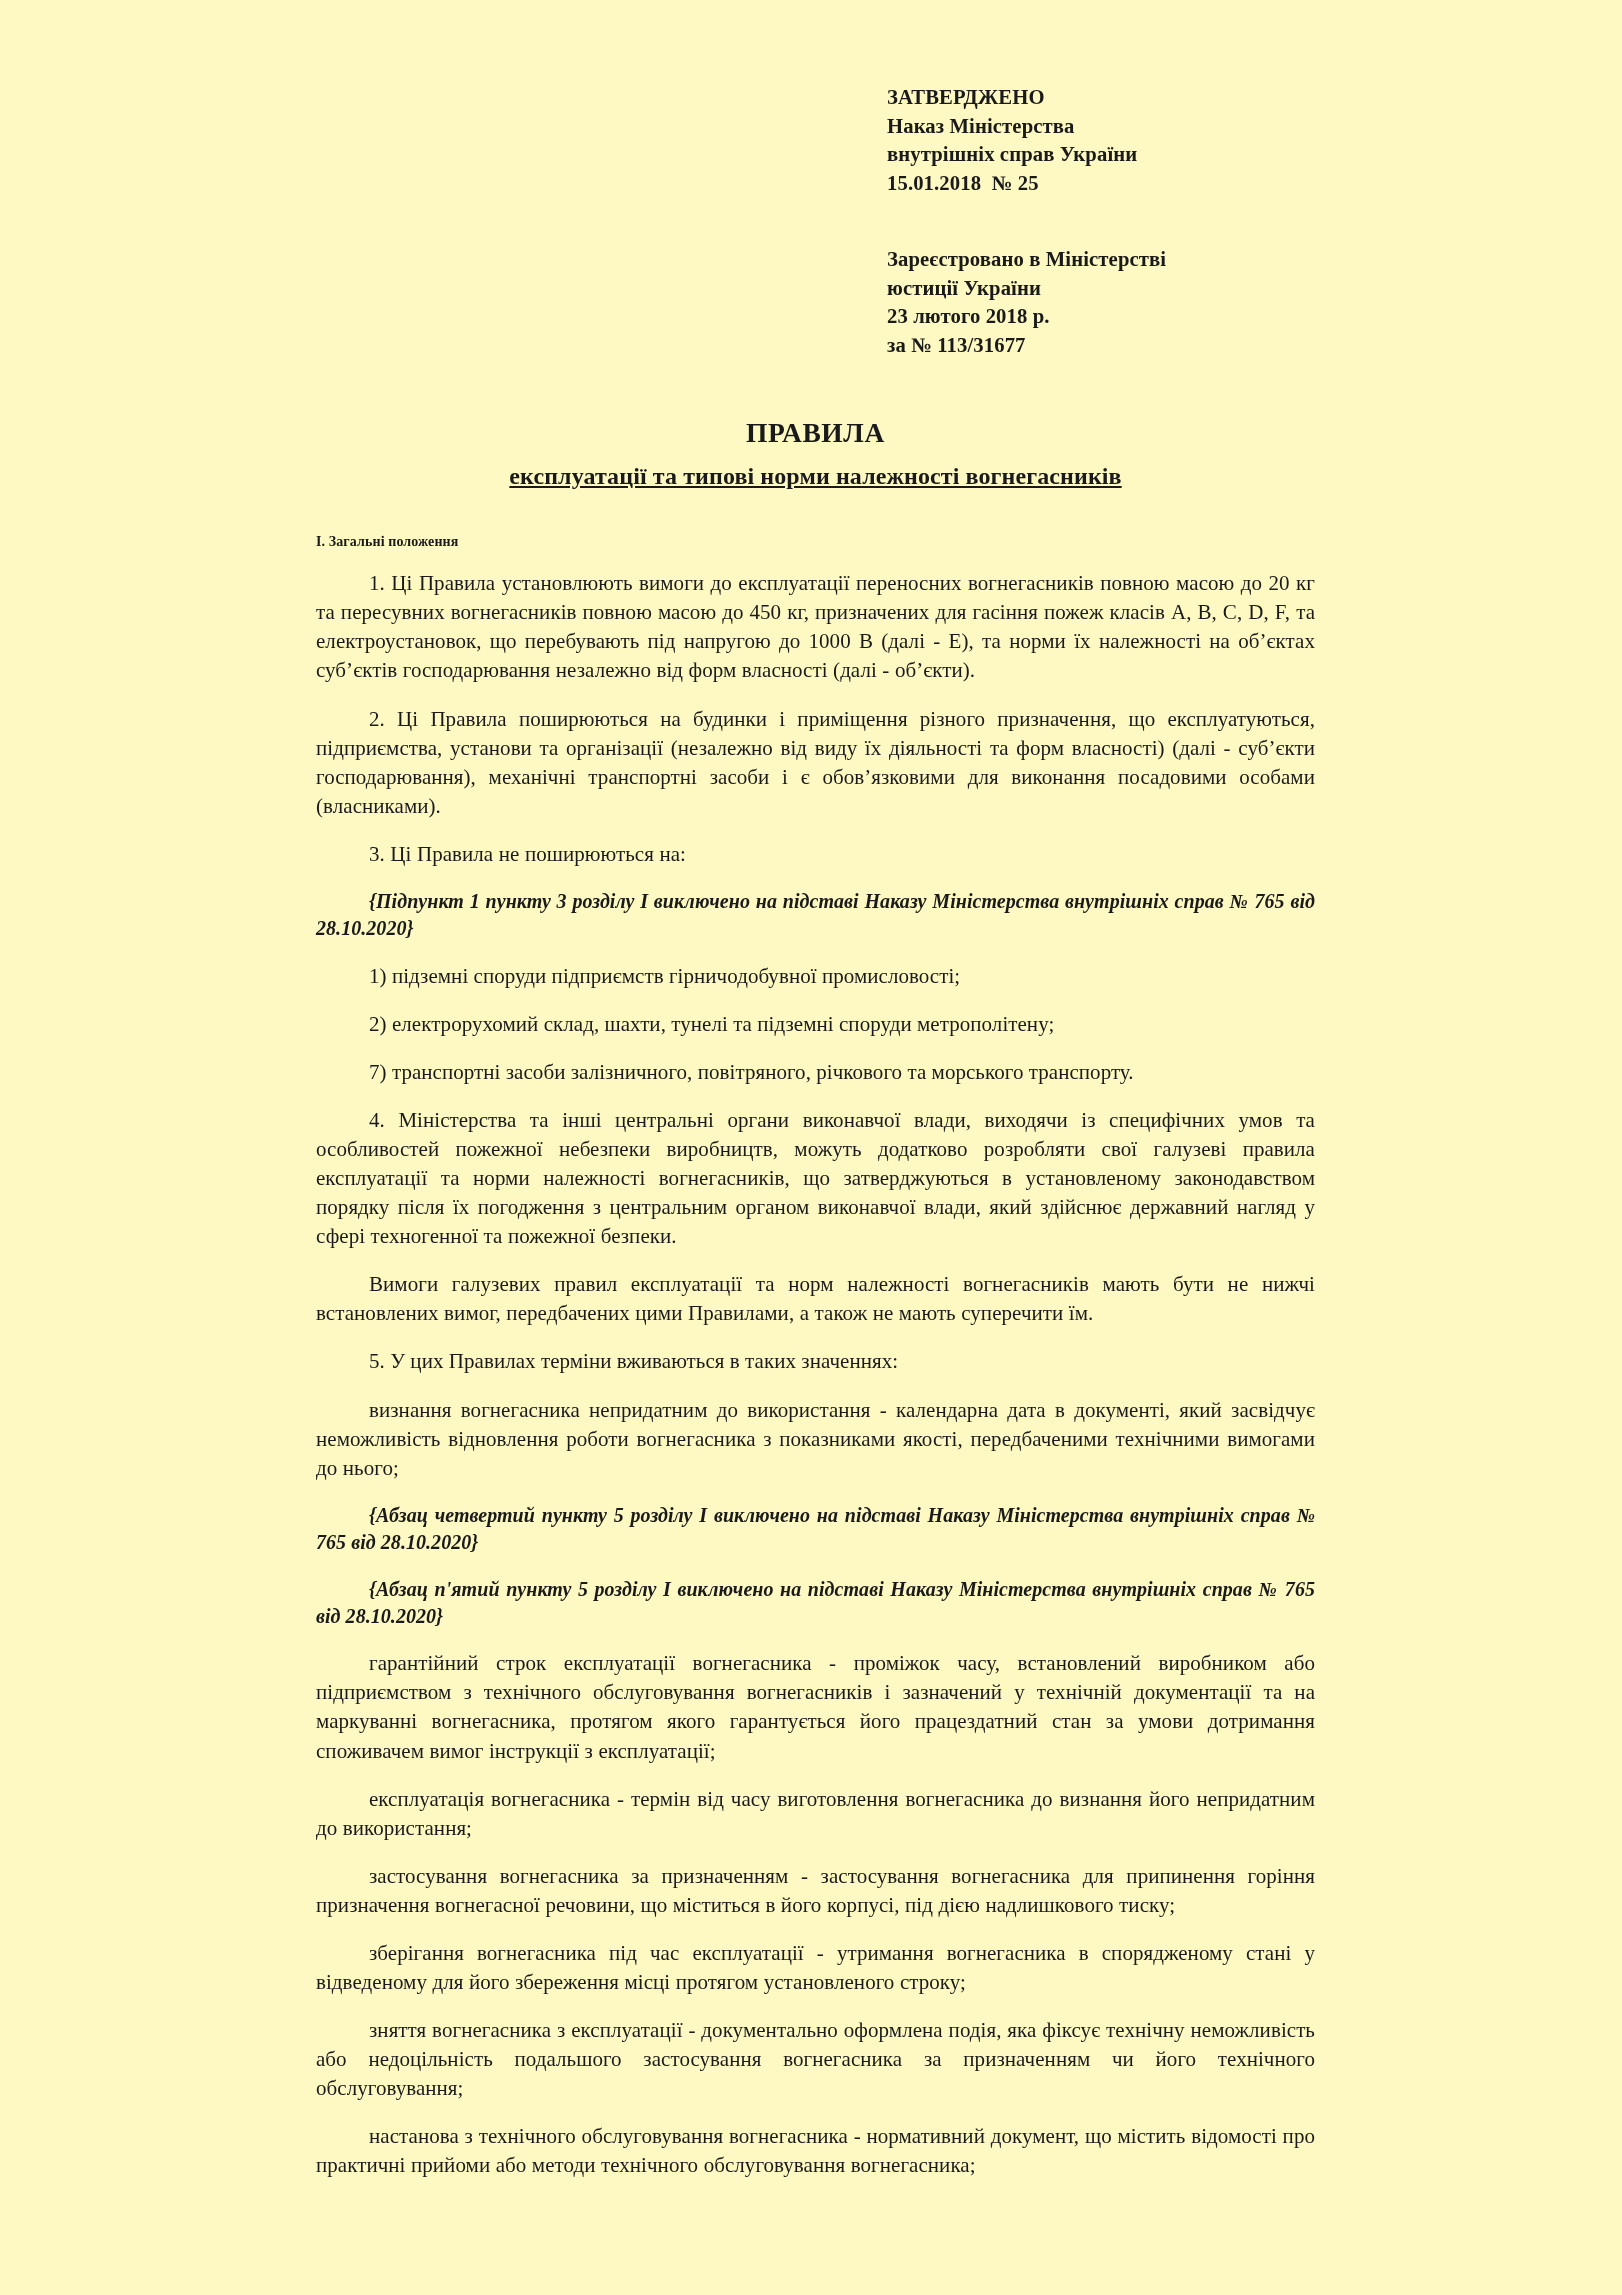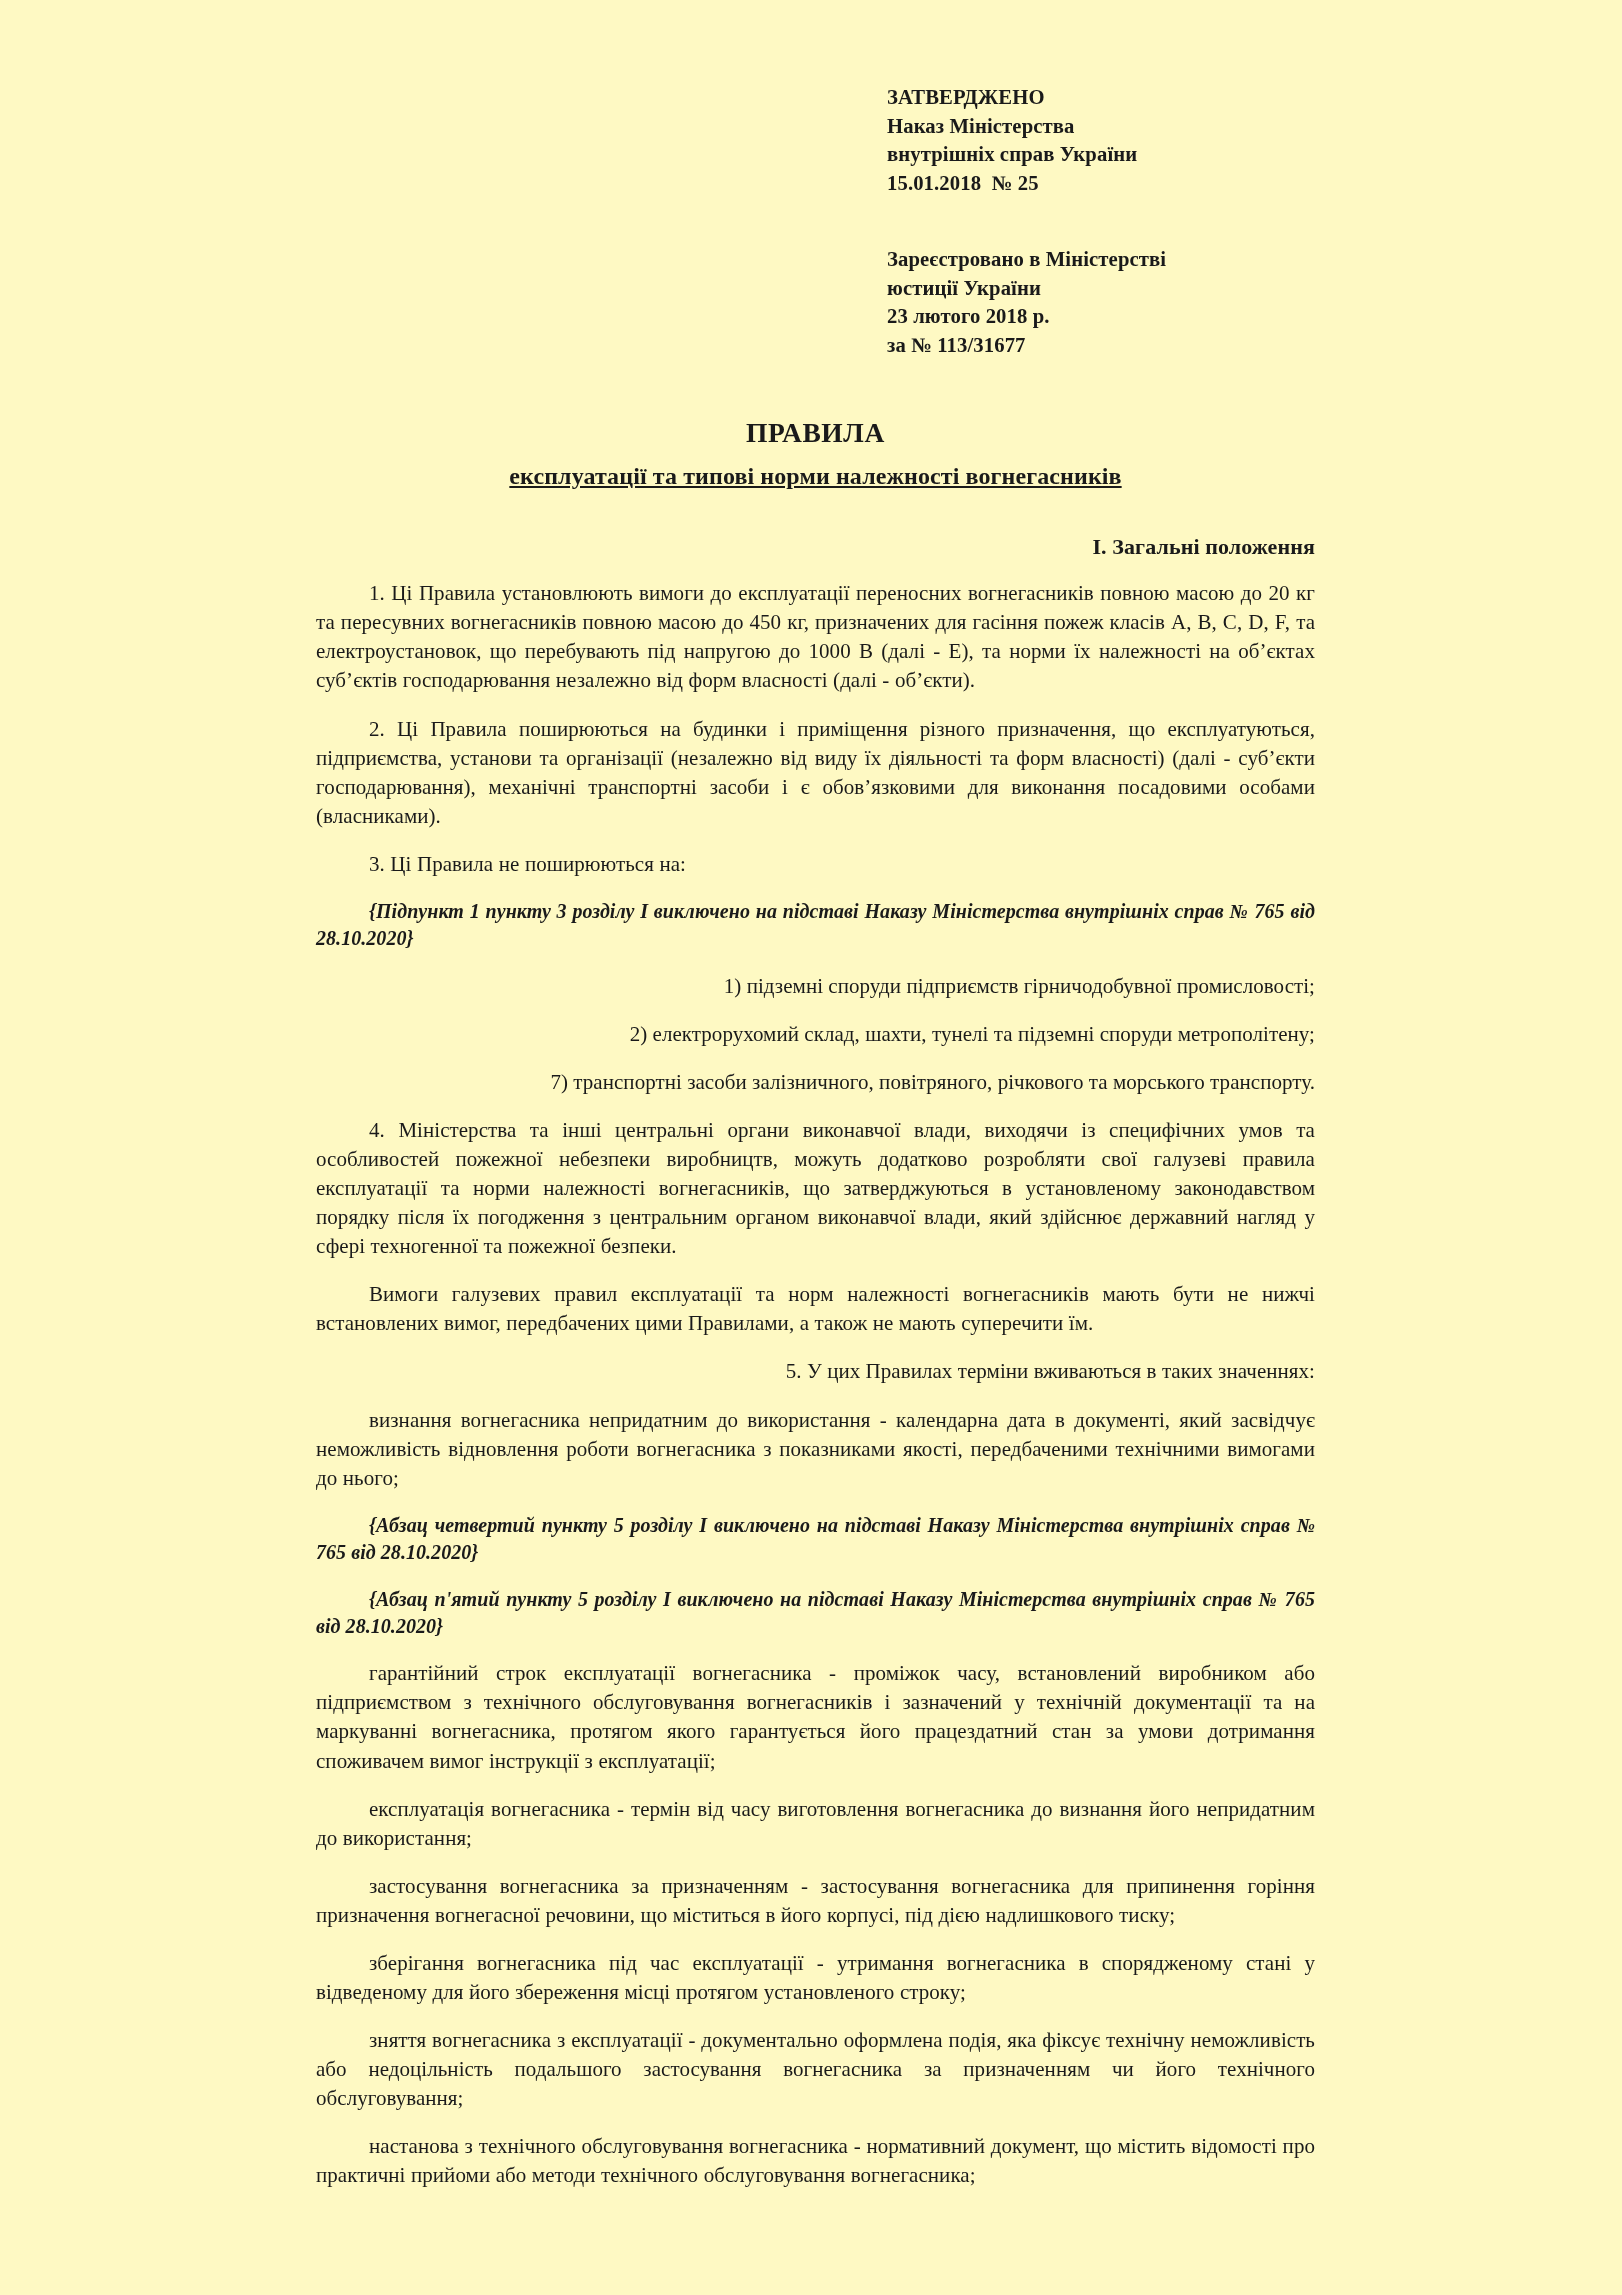--- a/index.html
+++ b/index.html
@@ -58,23 +58,23 @@
   }
   .doc-subtitle {
     text-align: center;
     font-weight: bold;
     font-size: 24px;
     letter-spacing: 0.1px;
     margin-top: 14.7px;
     text-decoration: underline;
   }
   .section-heading {
-    text-align: right;
+    text-align: left;
     font-weight: bold;
-    font-size: 22px;
+    font-size: 14px;
     margin-top: 44px;
     letter-spacing: 0.1px;
   }
 
   
   p.body-par {
     font-size: 21px;
     line-height: 1.385;
     text-align: justify;
     text-indent: 53px;
@@ -91,21 +91,21 @@
     text-indent: 53px;
     margin: 0;
     padding-top: 19px;
     font-style: italic;
     font-weight: 600;
     letter-spacing: 0.05px;
   }
   p.list-par {
     font-size: 21px;
     line-height: 1.385;
-    text-align: right;
+    text-align: left;
     text-indent: 53px;
     margin: 0;
     padding-top: 19px;
     letter-spacing: 0.05px;
   }
 </style>
 </head>
 <body>
 
 <div class="page">

